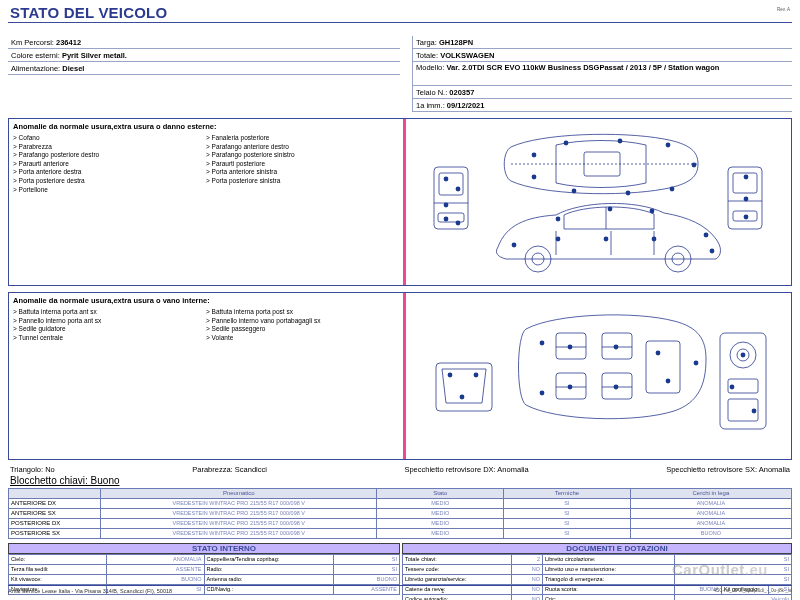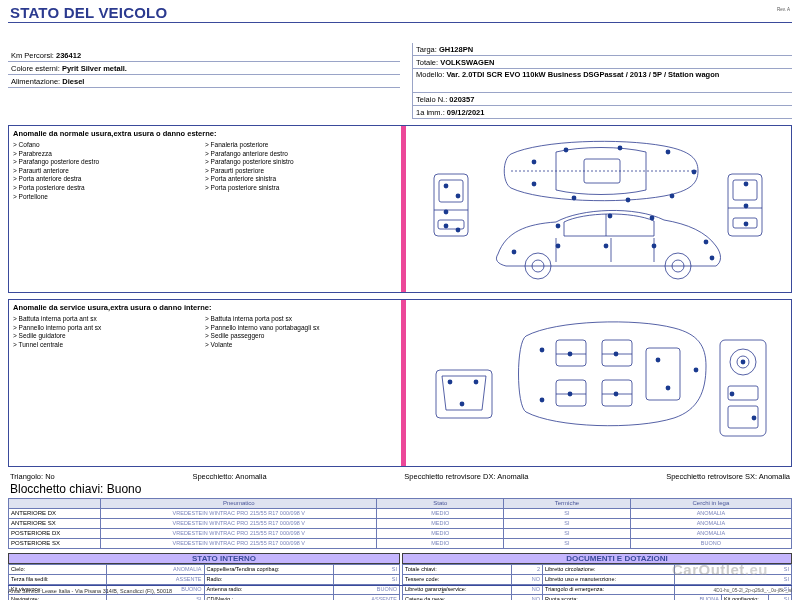--- a/index.html
+++ b/index.html
@@ -30,23 +30,22 @@
     color: #555;
   }
   .rule {
     border-top: 1px solid #3a4a9b;
     margin: 1px 0 0 0;
   }
   
   .hdr {
     display: flex;
     width: 100%;
-    margin-top: 20px;
+    margin-top: 13px;
     font-size: 7.5px;
-    align-items: center;
   }
   .hdr-col { width: 50%; }
   .hdr-col.right { padding-left: 12px; }
   .hdr-row {
     border-bottom: 1px solid #9aa4c7;
     padding: 1px 2px 1px 3px;
     height: 13px;
     line-height: 11px;
     white-space: nowrap;
     overflow: hidden;
@@ -59,21 +58,21 @@
 
   
   .panel {
     border: 1px solid #3a4a9b;
     margin-top: 6px;
     display: flex;
     height: 168px;
   }
   .panel .left {
     width: 398px;
-    border-right: 5px solid #ec4899;
+    border-right: 3px solid #ec4899;
     padding: 3px 4px;
   }
   .panel .right {
     flex: 1;
     position: relative;
     background: #fff;
   }
   .panel-title {
     font-size: 7.5px;
     font-weight: bold;
@@ -93,22 +92,23 @@
 
   
   .midline {
     display: flex;
     font-size: 7.5px;
     margin-top: 5px;
     padding: 0 2px;
     justify-content: space-between;
   }
   .midline2 {
-    font-size: 12px;
+    font-size: 10px;
     padding: 1px 2px 0 2px;
+    text-decoration: underline;
   }
 
   
   table { border-collapse: collapse; width: 100%; }
   .tyre {
     margin-top: 2px;
     font-size: 5.5px;
     table-layout: fixed;
   }
   .tyre th, .tyre td {
@@ -319,21 +319,21 @@
             <circle cx="246" cy="92" r="2.4"></circle>
           <circle cx="300" cy="116" r="2.4"></circle>
             <circle cx="306" cy="132" r="2.4"></circle>
         </g>
       </svg>
     </div>
   </div>
 
   <div class="panel">
     <div class="left">
-      <div class="panel-title">Anomalie da service usura,extra usura o danno interne:</div>
+      <div class="panel-title">Anomalie da normale usura,extra usura o vano interne:</div>
       <div class="cols">
         <ul>
           <li>Battuta interna porta ant sx</li>
           <li>Pannello interno porta ant sx</li>
           <li>Sedile guidatore</li>
           <li>Tunnel centrale</li>
         </ul>
         <ul>
           <li>Battuta interna porta post sx</li>
           <li>Pannello interno vano portabagagli sx</li>
@@ -384,21 +384,21 @@
           <circle cx="337" cy="62" r="2.4"></circle>
             <circle cx="326" cy="94" r="2.4"></circle>
             <circle cx="348" cy="118" r="2.4"></circle>
         </g>
       </svg>
     </div>
   </div>
 
   <div class="midline">
     <span>Triangolo: No</span>
-    <span>Specchietto: Anomalia</span>
+    <span>Parabrezza: Scandicci</span>
     <span>Specchietto retrovisore DX: Anomalia</span>
     <span>Specchietto retrovisore SX: Anomalia</span>
   </div>
   <div class="midline2">Blocchetto chiavi: Buono</div>
 
   <table class="tyre">
     <colgroup>
       <col style="width:80px">
         <col style="width:240px">
         <col style="width:110px">

